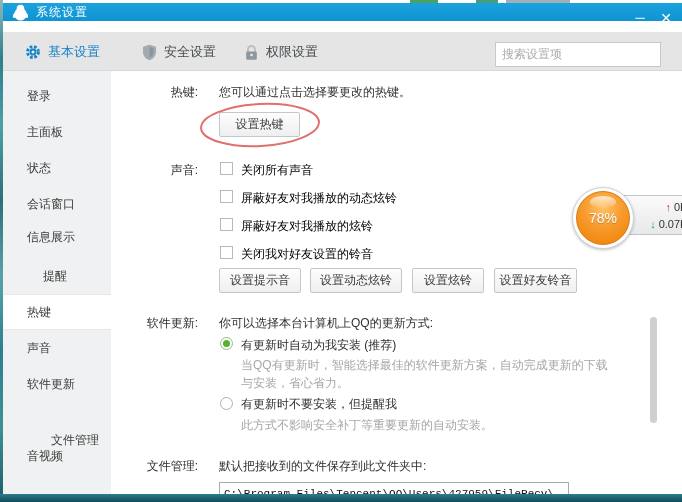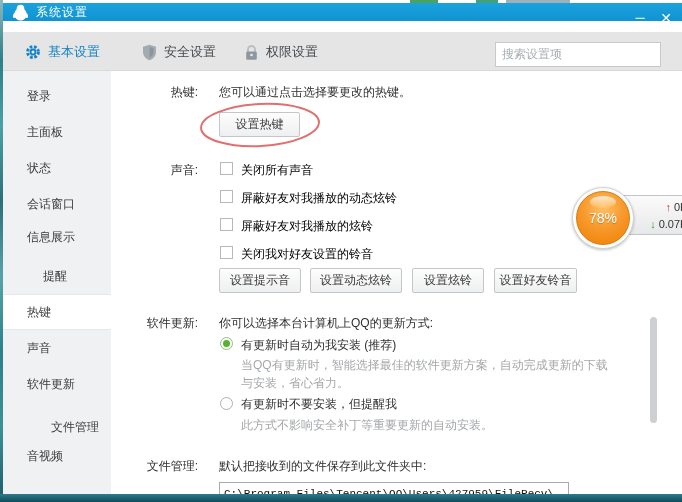--- a/index.html
+++ b/index.html
@@ -174,21 +174,21 @@
         </div>
       <div class="side-item selected" style="top:223px;">
           <span>热键</span>
         </div>
       <div class="side-item" style="top:259px;">
           <span>声音</span>
         </div>
       <div class="side-item" style="top:295px;">
           <span>软件更新</span>
         </div>
-      <div class="side-item" style="top:338px;padding-left:48px;">
+      <div class="side-item" style="top:351px;padding-left:48px;">
           <span>文件管理</span>
         </div>
       <div class="side-item" style="top:367px;">
           <span>音视频</span>
         </div>
     </div>
 
     <div class="content">
 
       <div class="abs sec-label" style="left:12px;top:13px;">热键:</div>

